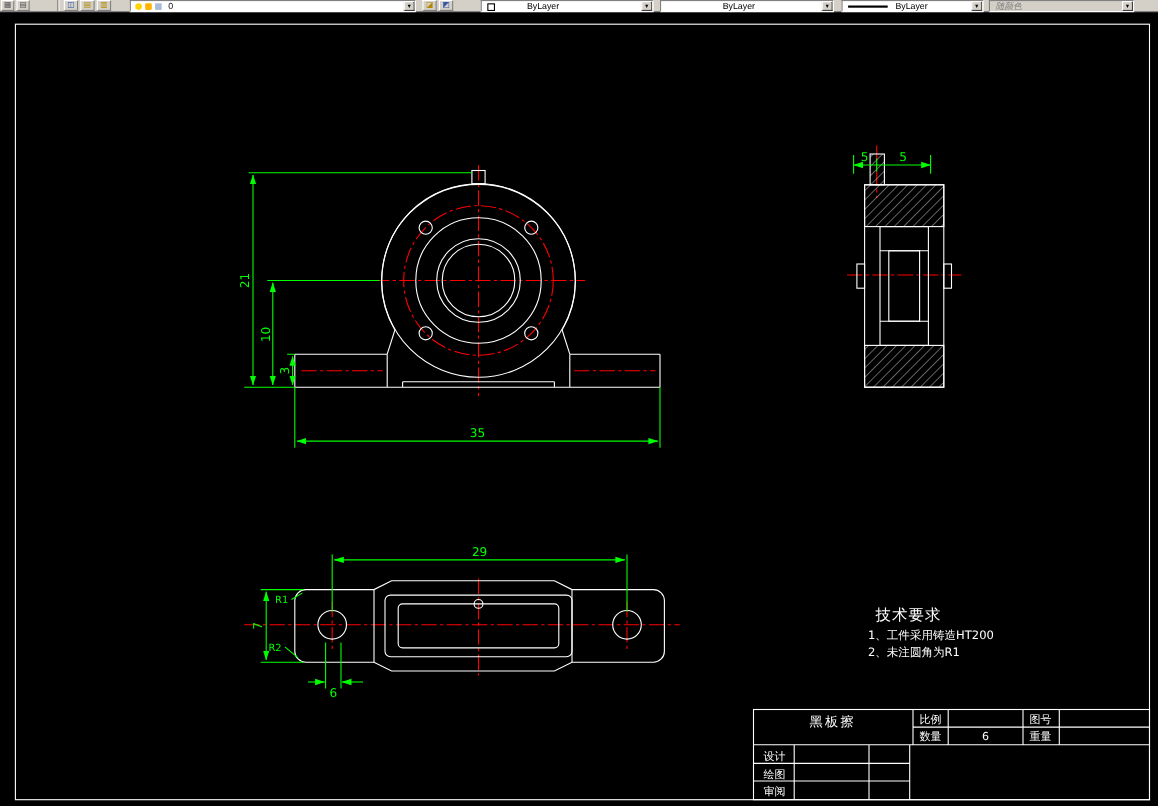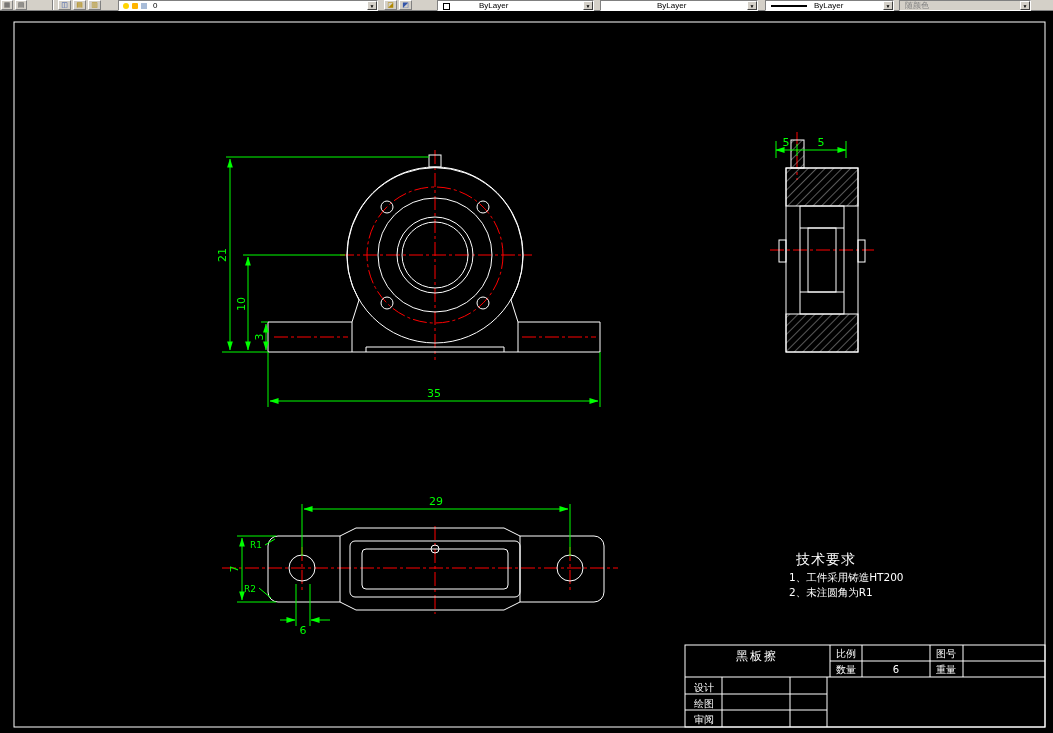--- a/index.html
+++ b/index.html
@@ -16,21 +16,21 @@
   .tb-sep { position:absolute; top:0; width:2px; height:10px;
             border-left:1px solid #808080; border-right:1px solid #ffffff; }
   .combo { position:absolute; top:0; height:11px; background:#ffffff;
            border:1px solid; border-color:#808080 #ffffff #ffffff #808080;
            font-size:8px; color:#000; overflow:hidden; }
   .combo-text { position:absolute; top:1px; white-space:nowrap; line-height:8px; }
   .combo-arrow { position:absolute; right:0; top:0; width:10px; height:9px;
                  background:#d4d0c8; border:1px solid; border-color:#ffffff #404040 #404040 #ffffff;
                  font-size:5px; line-height:8px; text-align:center; color:#000; }
   .combo-disabled { background:#d4d0c8; }
-  .combo-disabled .combo-text { color:#808080; }
+  .combo-disabled .combo-text { color:#808080;font-style:italic; }
   .mini-ic { position:absolute; top:2px; width:6px; height:6px; }
   .ic-bulb { left:4px;  background:#ffd400; border-radius:50%; }
   .ic-sun  { left:13px; background:#ffb400; border-radius:1px; }
   .ic-lock { left:22px; background:#a8bcd8; }
   .color-swatch { position:absolute; left:5px; top:2px; width:7px; height:7px;
                   background:#ffffff; border:1px solid #000; }
   .lw-sample { position:absolute; left:5px; top:4px; width:36px; height:2px; background:#000; }
   .glyph-y { color:#b08800; }
   .glyph-b { color:#3355aa; }
 

